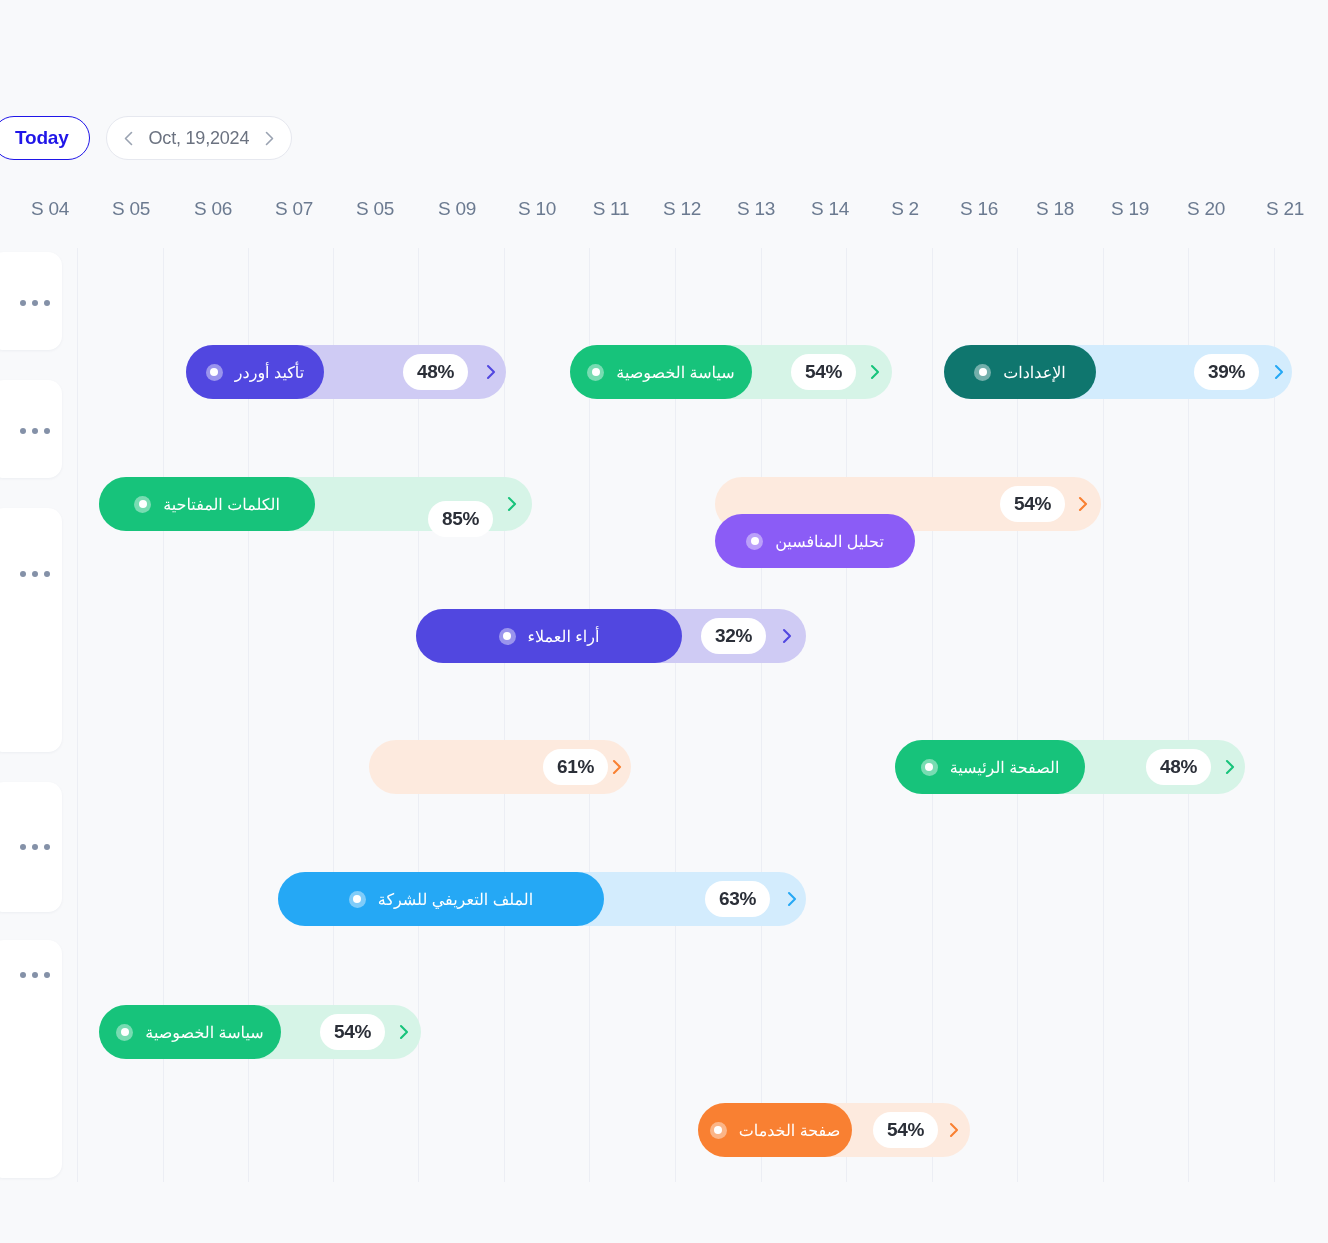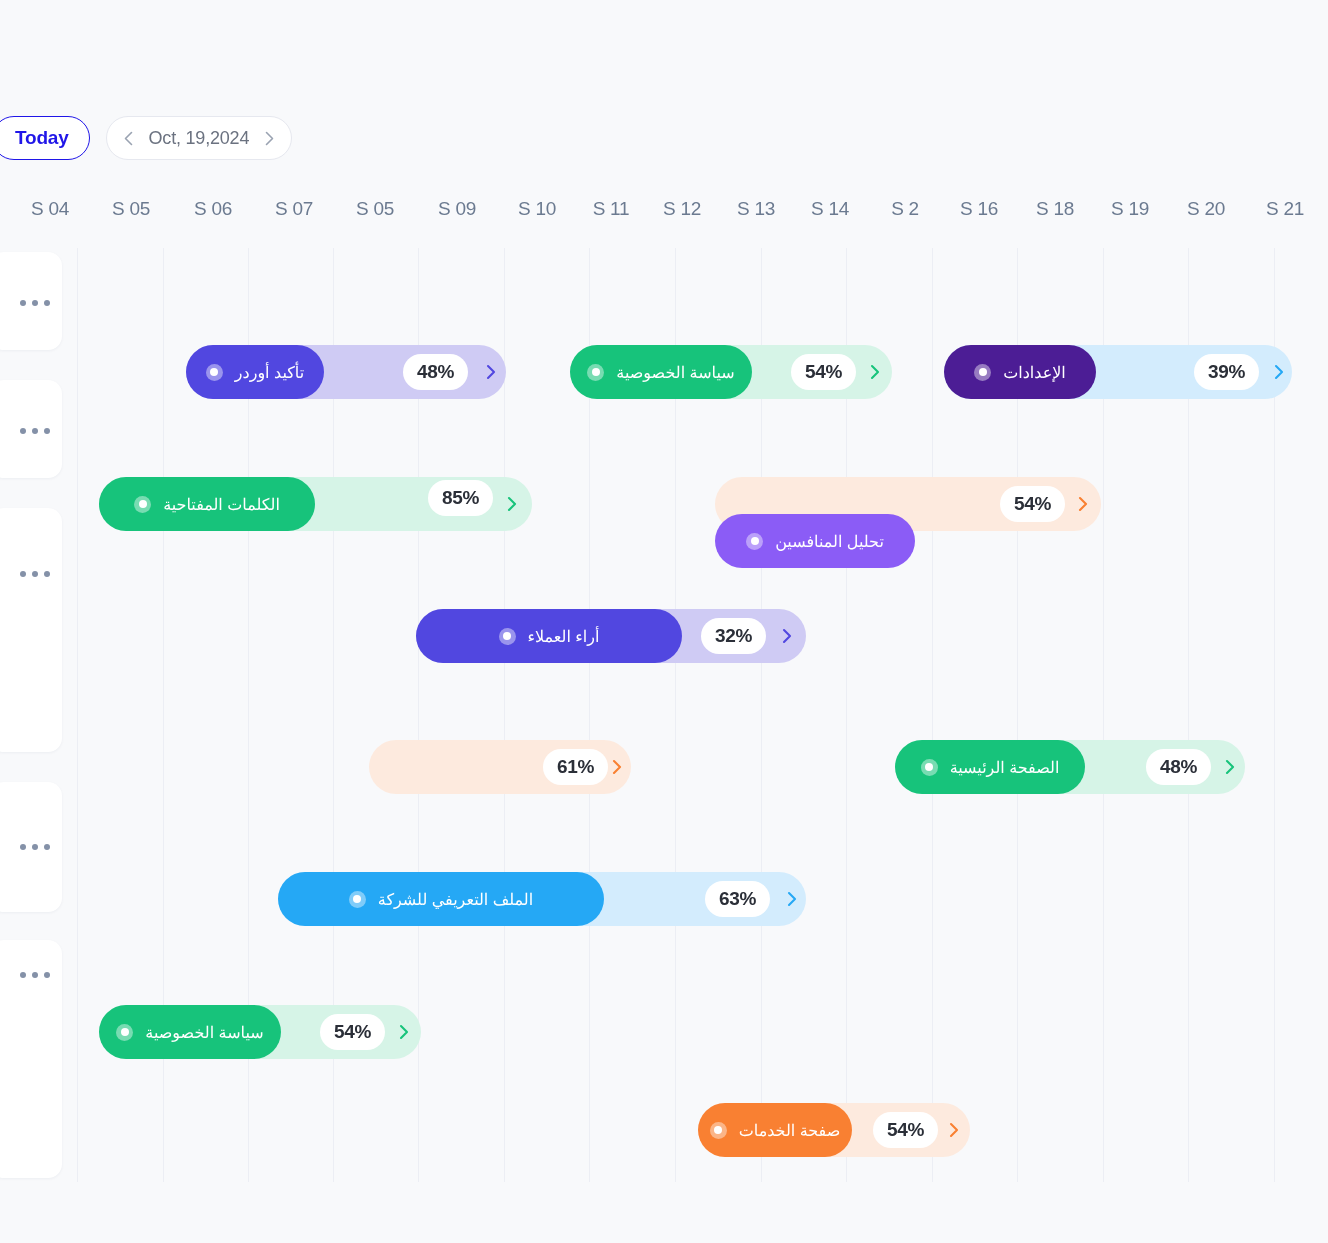--- a/index.html
+++ b/index.html
@@ -336,37 +336,37 @@
           <span class="bar-label">سياسة الخصوصية</span>
         </div>
         <div class="pct-badge" style="left: 221px; top: 9px;">54%</div>
         <div class="bar-chevron" style="left: 295px; top: 17px;">
           <svg width="10" height="16" viewBox="0 0 10 16">
             <path d="M2 2l6 6-6 6" fill="none" stroke="#17c37b" stroke-width="2.1" stroke-linecap="round" stroke-linejoin="round"></path>
           </svg>
         </div>
       </div>
       <div class="bar" style="left: 944px; top: 97px; width: 348px; background: rgb(211, 236, 253);">
-        <div class="bar-fill" style="width: 152px; background: #4c1d95;">
+        <div class="bar-fill" style="width: 152px; background: #0f766e;">
           <span class="bar-dot"></span>
           <span class="bar-label">الإعدادات</span>
         </div>
         <div class="pct-badge" style="left: 250px; top: 9px;">39%</div>
         <div class="bar-chevron" style="left: 325px; top: 17px;">
           <svg width="10" height="16" viewBox="0 0 10 16">
             <path d="M2 2l6 6-6 6" fill="none" stroke="#25a8f5" stroke-width="2.1" stroke-linecap="round" stroke-linejoin="round"></path>
           </svg>
         </div>
       </div>
       <div class="bar" style="left: 99px; top: 229px; width: 433px; background: rgb(214, 244, 231);">
         <div class="bar-fill" style="width: 216px; background: rgb(23, 195, 123);">
           <span class="bar-dot"></span>
           <span class="bar-label">الكلمات المفتاحية</span>
         </div>
-        <div class="pct-badge" style="left: 329px; top: 3px;">85%</div>
+        <div class="pct-badge" style="left: 329px; top: 24px;">85%</div>
         <div class="bar-chevron" style="left: 403px; top: 17px;">
           <svg width="10" height="16" viewBox="0 0 10 16">
             <path d="M2 2l6 6-6 6" fill="none" stroke="#17c37b" stroke-width="2.1" stroke-linecap="round" stroke-linejoin="round"></path>
           </svg>
         </div>
       </div>
       <div class="bar" style="left: 715px; top: 229px; width: 386px; background: rgb(253, 234, 222);">
         <div class="bar-fill" style="width: 200px; background: #8b5cf6; margin-top: 37px;">
           <span class="bar-dot"></span>
           <span class="bar-label">تحليل المنافسين</span>

